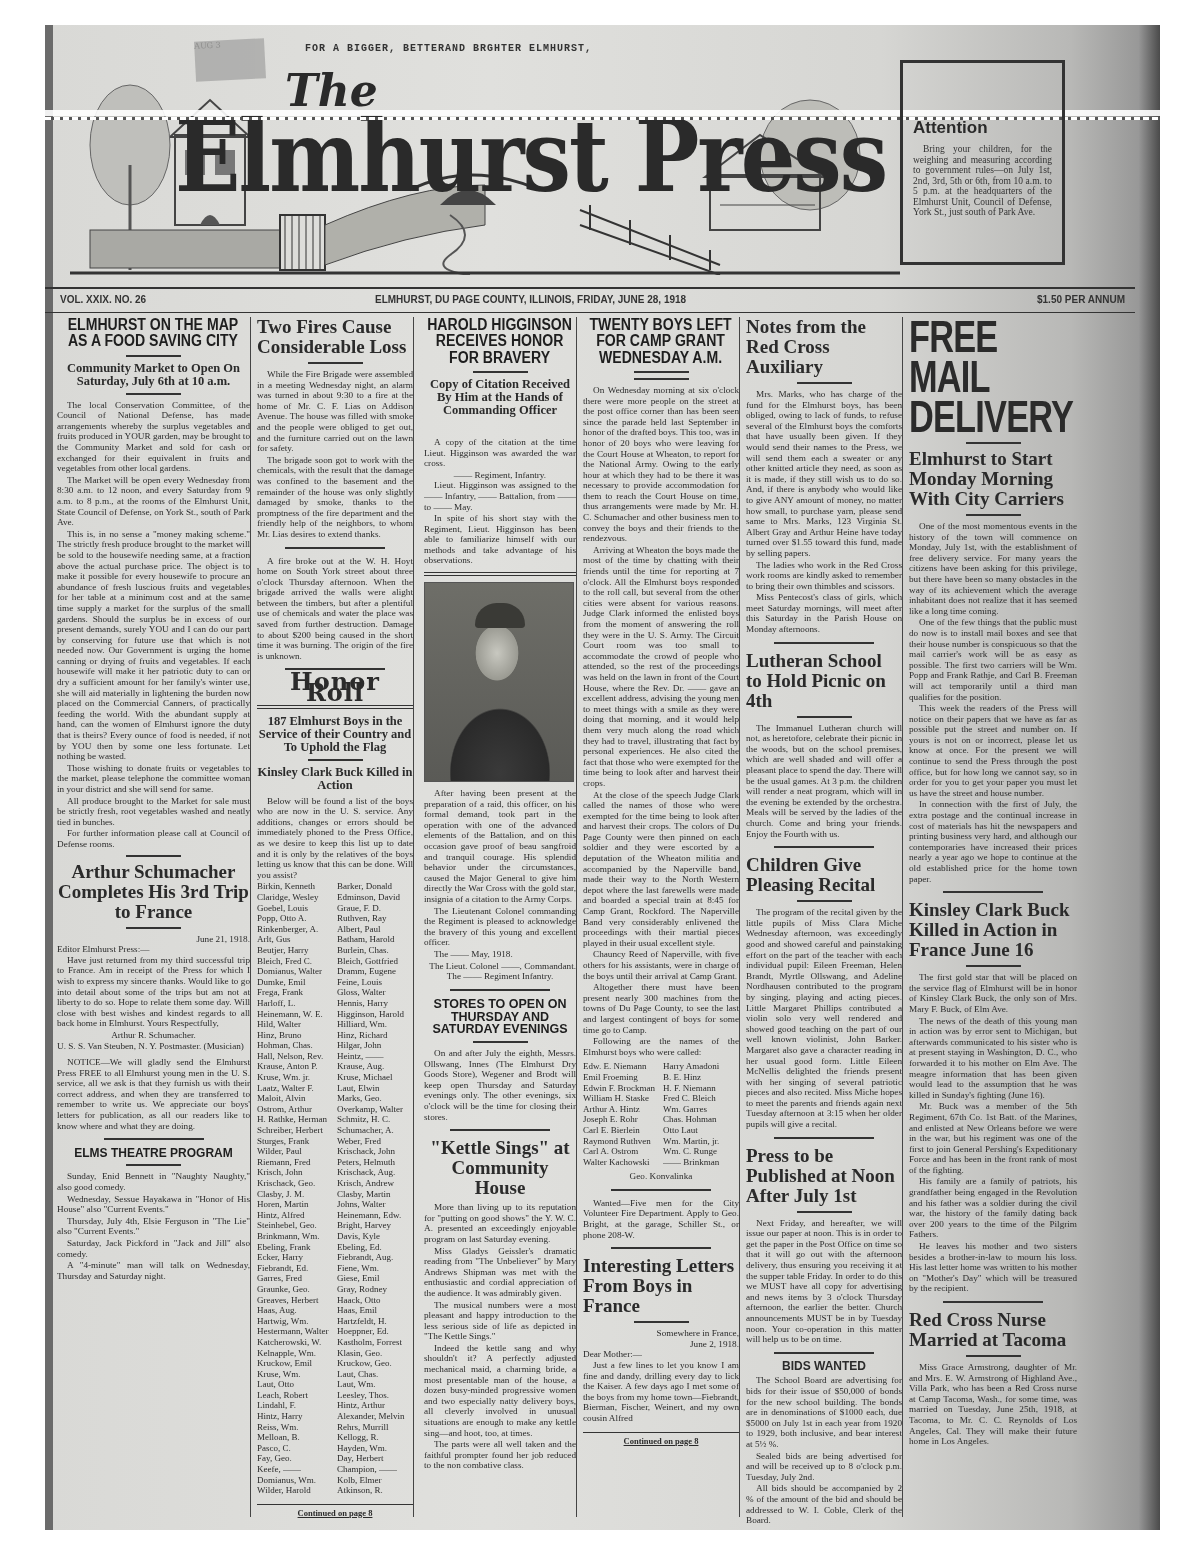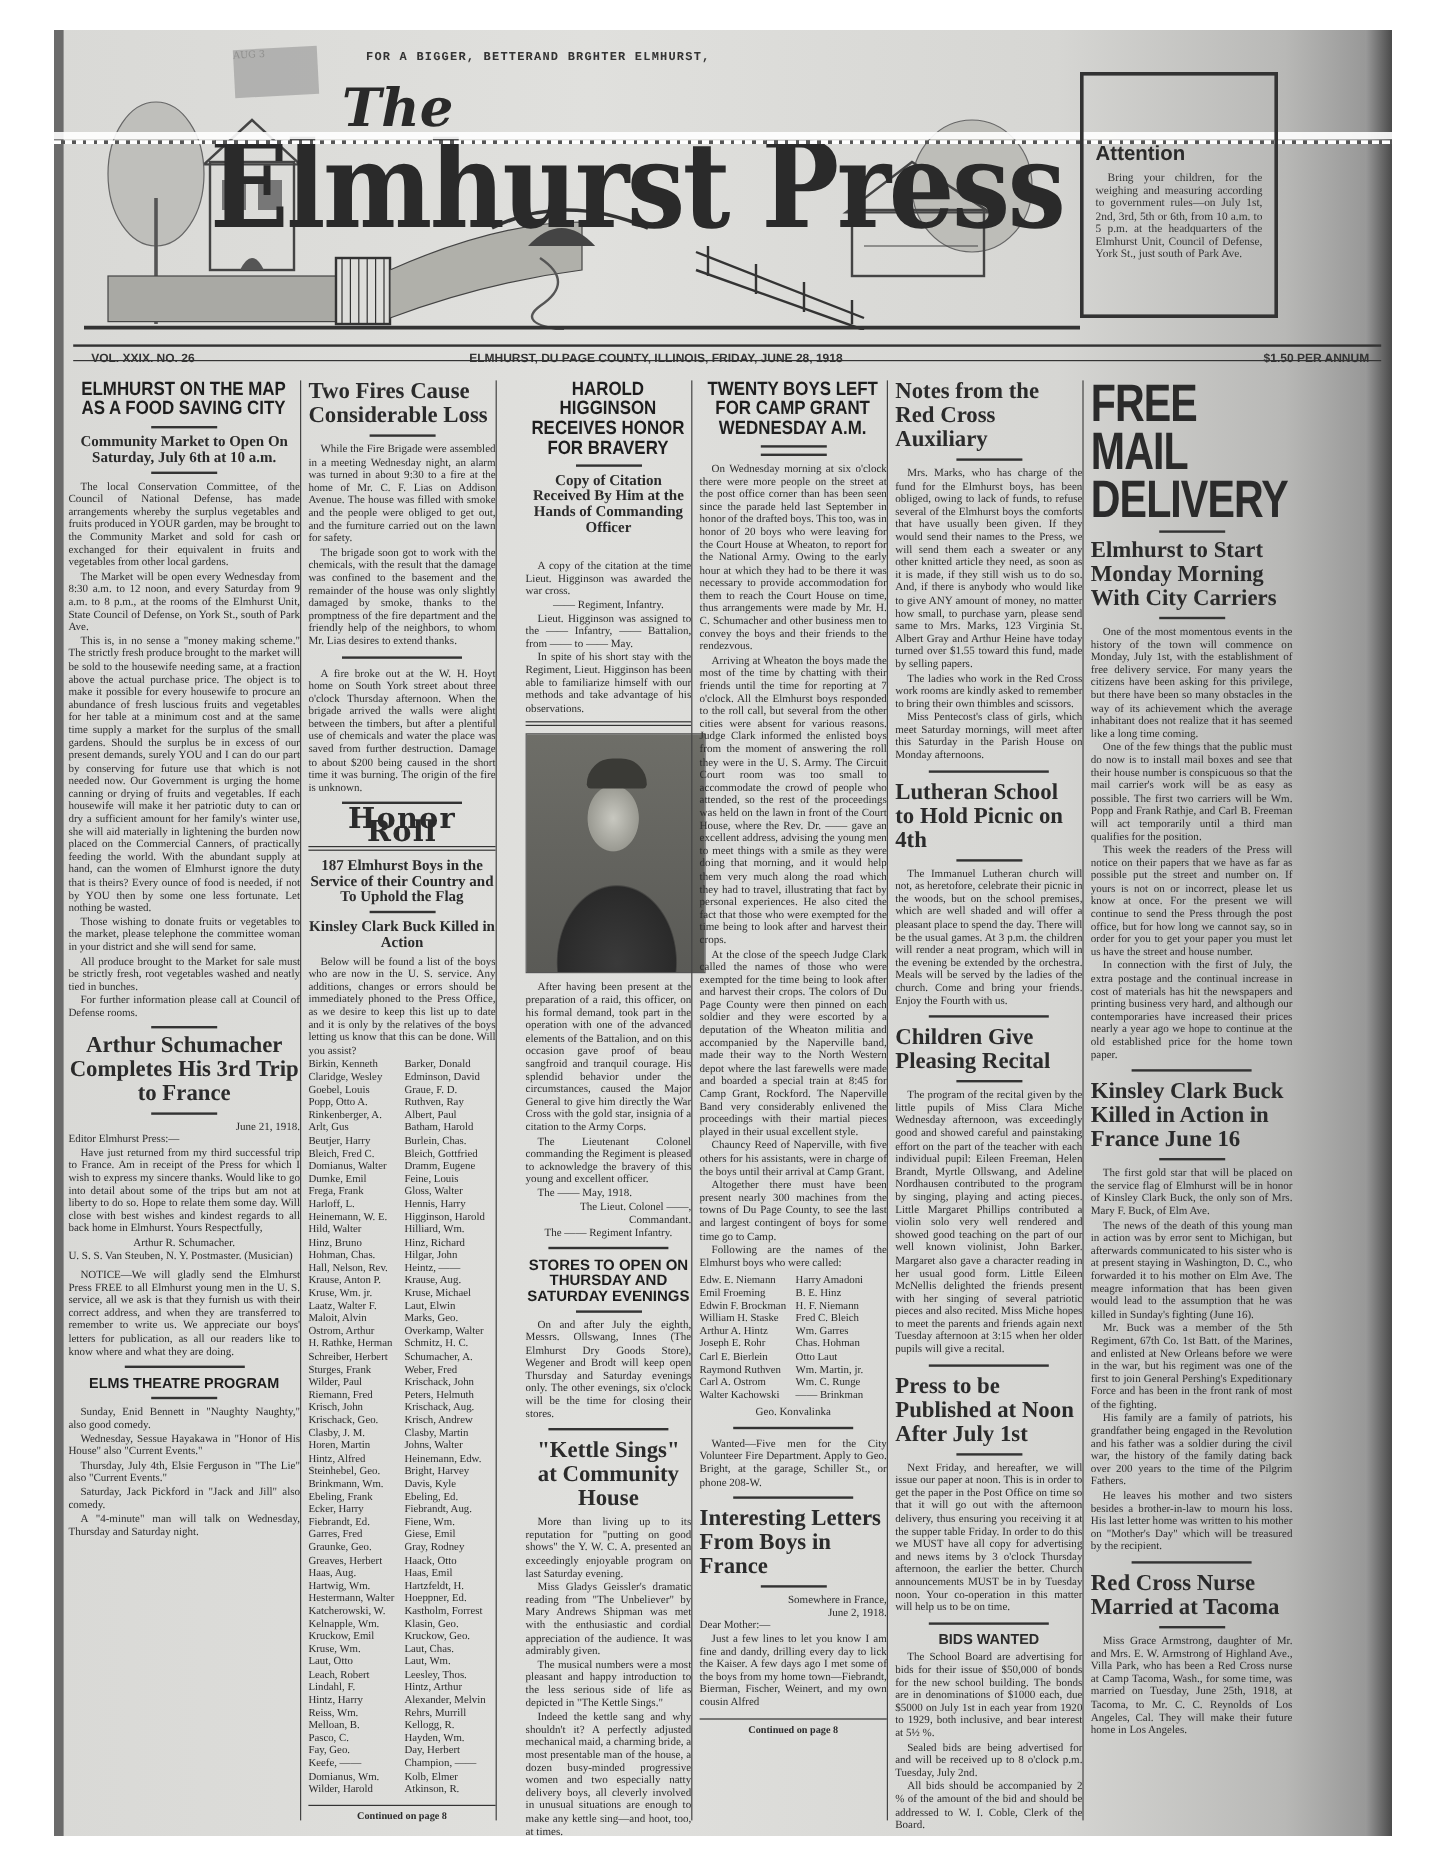--- a/index.html
+++ b/index.html
@@ -19,32 +19,32 @@
   .mast-art { position:absolute; left:25px; top:40px; width:830px; height:210px; }
   .mast-the { position:absolute; left:240px; top:40px; font-family:"DejaVu Serif",serif; font-style:italic; font-weight:bold; font-size:44px; color:#2a2a2a; }
   .mast-title { position:absolute; left:130px; top:80px; font-family:"DejaVu Serif",serif; font-weight:bold; font-size:86px; letter-spacing:-2px; color:#2a2a2a; transform:scaleY(1.15); }
   .scanline { position:absolute; left:0; top:85px; width:100%; height:6px; background:#fff; opacity:.9; }
   .scanline2 { position:absolute; left:0; top:92px; width:100%; height:3px; background:repeating-linear-gradient(90deg,#fff 0 6px,#555 6px 9px); }
 
   .attn-box { position:absolute; left:855px; top:35px; width:165px; height:205px; border:3px solid #333; padding:55px 10px 0 10px; }
   .attn-box h3 { font-family:"Liberation Sans",sans-serif; font-size:17px; font-weight:bold; text-align:left; color:#2a2a2a; }
   .attn-box p { font-family:"Liberation Serif",serif; font-size:9.5px; line-height:10.5px; text-align:justify; color:#333; margin-top:6px; text-indent:10px;}
 
-  .dateline { position:absolute; left:16px; top:262px; width:1090px; height:14px; border-top:2px solid #333; border-bottom:1px solid #333; font-family:"Liberation Sans",sans-serif; font-weight:bold; font-size:10px; color:#333;text-align:right; }
+  .dateline { position:absolute; left:0; top:262px; width:1090px; height:26px; border-top:2px solid #333; border-bottom:1px solid #333; font-family:"Liberation Sans",sans-serif; font-weight:bold; font-size:10px; color:#333;text-align:right; }
   .dateline span { position:absolute; top:5px; }
   .dl-vol { left:15px; }
   .dl-place { left:330px; }
   .dl-price { right:10px; }
 
   
   .col { position:absolute; top:292px; height:1200px; font-family:"Liberation Serif",serif; font-size:9.2px; line-height:10.6px; color:#2b2b2b; }
   .col + .col { border-left:1px solid #444; }
   .c1 { left:12px; width:193px; }
   .c2 { left:205px; width:163px; padding-left:6px; }
-  .c3 { left:368px; width:163px; padding-left:24px; }
+  .c3 { left:368px; width:163px; padding-left:10px; }
   .c4 { left:531px; width:163px; padding-left:6px; }
   .c5 { left:694px; width:163px; padding-left:6px; }
   .c6 { left:857px; width:175px; padding-left:6px; }
 
   .hl { font-family:"Liberation Sans",sans-serif; font-weight:bold; color:#1e1e1e; line-height:1.02; }
   .hl-cond { font-size:16px; transform:scaleX(.88); transform-origin:left; width:113%; }
   .hl-big { font-family:"Liberation Serif",serif; font-size:19px; font-weight:bold; line-height:20px; }
   .hl-free { font-family:"Liberation Sans",sans-serif; font-size:44px; font-weight:bold; line-height:40px; transform:scaleX(.78); transform-origin:left; width:130%; letter-spacing:-1px;}
   .hl-honor { font-family:"DejaVu Serif",serif; font-size:24px; font-weight:bold; text-align:center; letter-spacing:1px; }
   .sub { font-family:"Liberation Serif",serif; font-weight:bold; font-size:12.5px; line-height:13px; text-align:center; margin-top:4px; }
@@ -57,21 +57,21 @@
 
   .photo { width:150px; height:200px; margin:6px 0; border:1px solid #555;
     background: radial-gradient(ellipse 35px 45px at 72px 70px, #c8c8c0 0%, #9a9a92 60%, transparent 62%),
                 radial-gradient(ellipse 70px 90px at 75px 190px, #3a3a3a 0%, #2a2a2a 70%, transparent 72%),
                 linear-gradient(180deg,#6e6e68,#5a5a56);
     position:relative; }
   .photo .cap { position:absolute; left:50px; top:20px; width:50px; height:25px; border-radius:25px 25px 4px 4px; background:#3a3a36; }
 
   .names { display:grid; grid-template-columns:1fr 1fr; column-gap:4px; font-size:9px; line-height:10.6px; }
   .names2 { display:grid; grid-template-columns:1fr 1fr; column-gap:4px; font-size:9px; line-height:10.6px; margin:4px 0; }
-  .cont { text-align:center; font-size:8.5px; font-weight:bold; border-top:1px solid #333; margin-top:8px; padding-top:3px; }
+  .cont { text-align:center; font-size:8.5px; font-weight:bold; border-top:1px solid #333; margin-top:8px; padding-top:3px;text-decoration:underline; }
   .bids { font-family:"Liberation Sans",sans-serif; font-weight:bold; font-size:12px; text-align:center; margin:4px 0; }
 </style>
 </head>
 <body>
 
 <div class="page">
   <div class="spine"></div>
   <div class="rightedge"></div>
 
   <div class="stamp">AUG 3</div>

